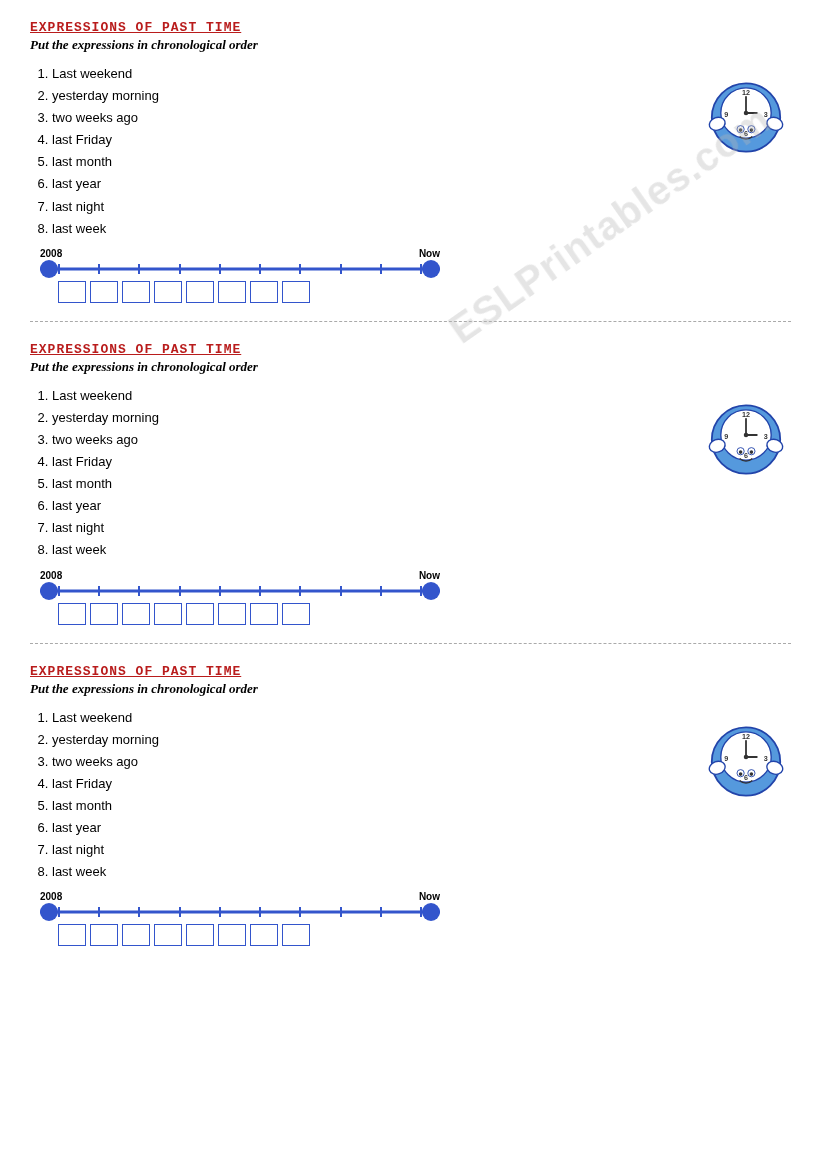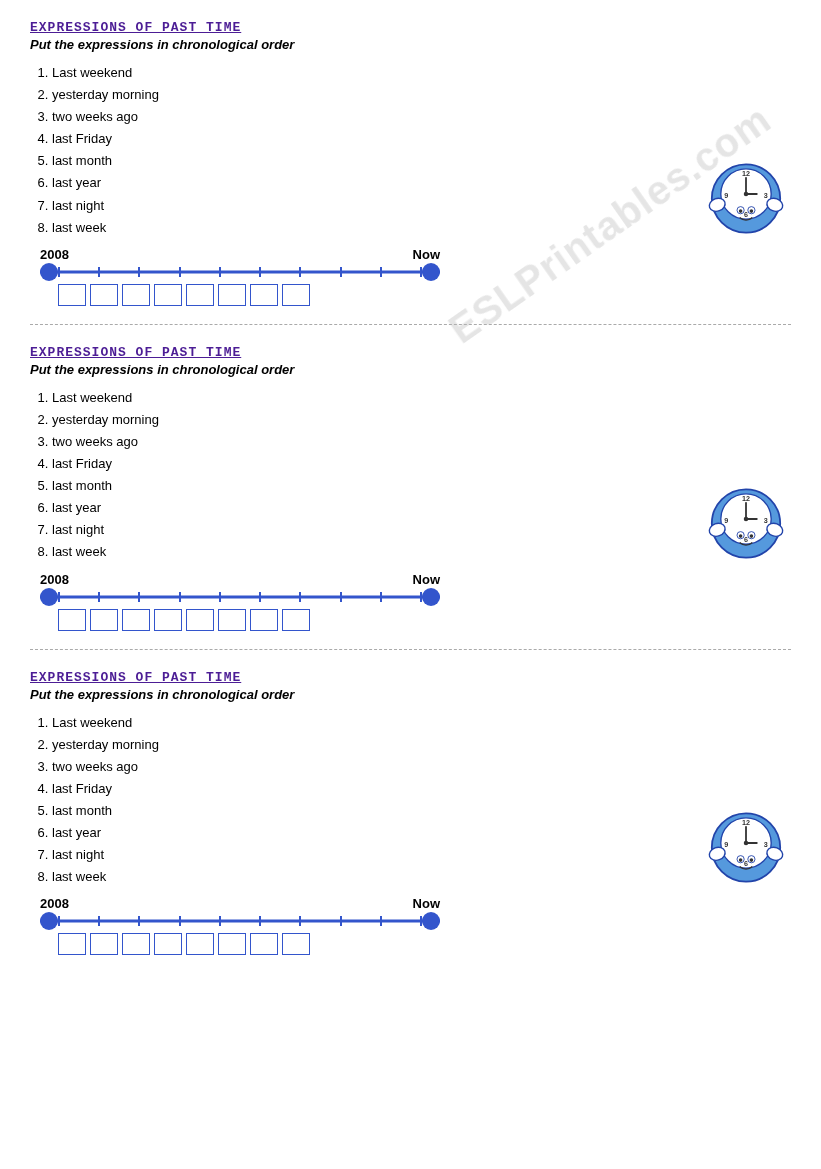--- a/index.html
+++ b/index.html
@@ -10,40 +10,40 @@
       font-family: Arial, sans-serif;
       font-size: 13px;
       padding: 20px 30px;
     }
 
     .section {
       margin-bottom: 20px;
     }
 
     .title {
-      color: #4c1d95;
+      color: #b91c1c;
       font-weight: bold;
       font-size: 13px;
       text-decoration: underline;
       letter-spacing: 1px;
       font-family: 'Courier New', monospace;
       margin-bottom: 2px;
     }
 
     .subtitle {
       font-style: italic;
       font-weight: bold;
       font-size: 13px;
       margin-bottom: 10px;
-      font-family: Liberation Sans, sans-serif;
+      font-family: Liberation Serif, serif;
     }
 
     .content-area {
       display: flex;
-      align-items: flex-end;
+      align-items: flex-start;
       gap: 18px;
     }
 
     .list-area {
       flex: 1;
     }
 
     ol {
       padding-left: 22px;
       line-height: 1.7;
@@ -62,21 +62,21 @@
     .timeline-container {
       margin-top: 8px;
       margin-bottom: 18px;
       padding-left: 10px;
     }
 
     .timeline-labels {
       display: flex;
       justify-content: space-between;
       width: 400px;
-      font-size: 13px;
+      font-size: 10px;
       font-weight: bold;
       margin-bottom: 2px;
     }
 
     .timeline-track {
       position: relative;
       width: 400px;
       height: 16px;
       display: flex;
       align-items: center;

